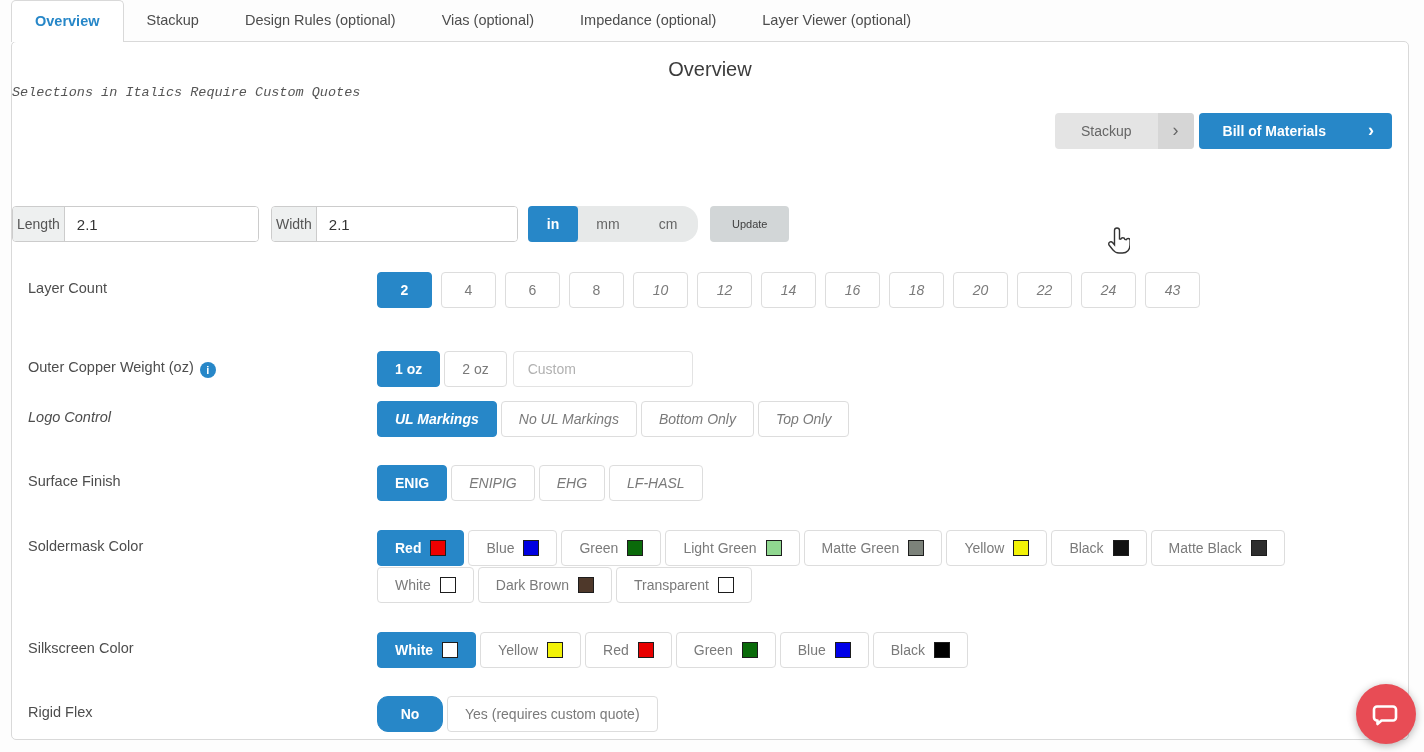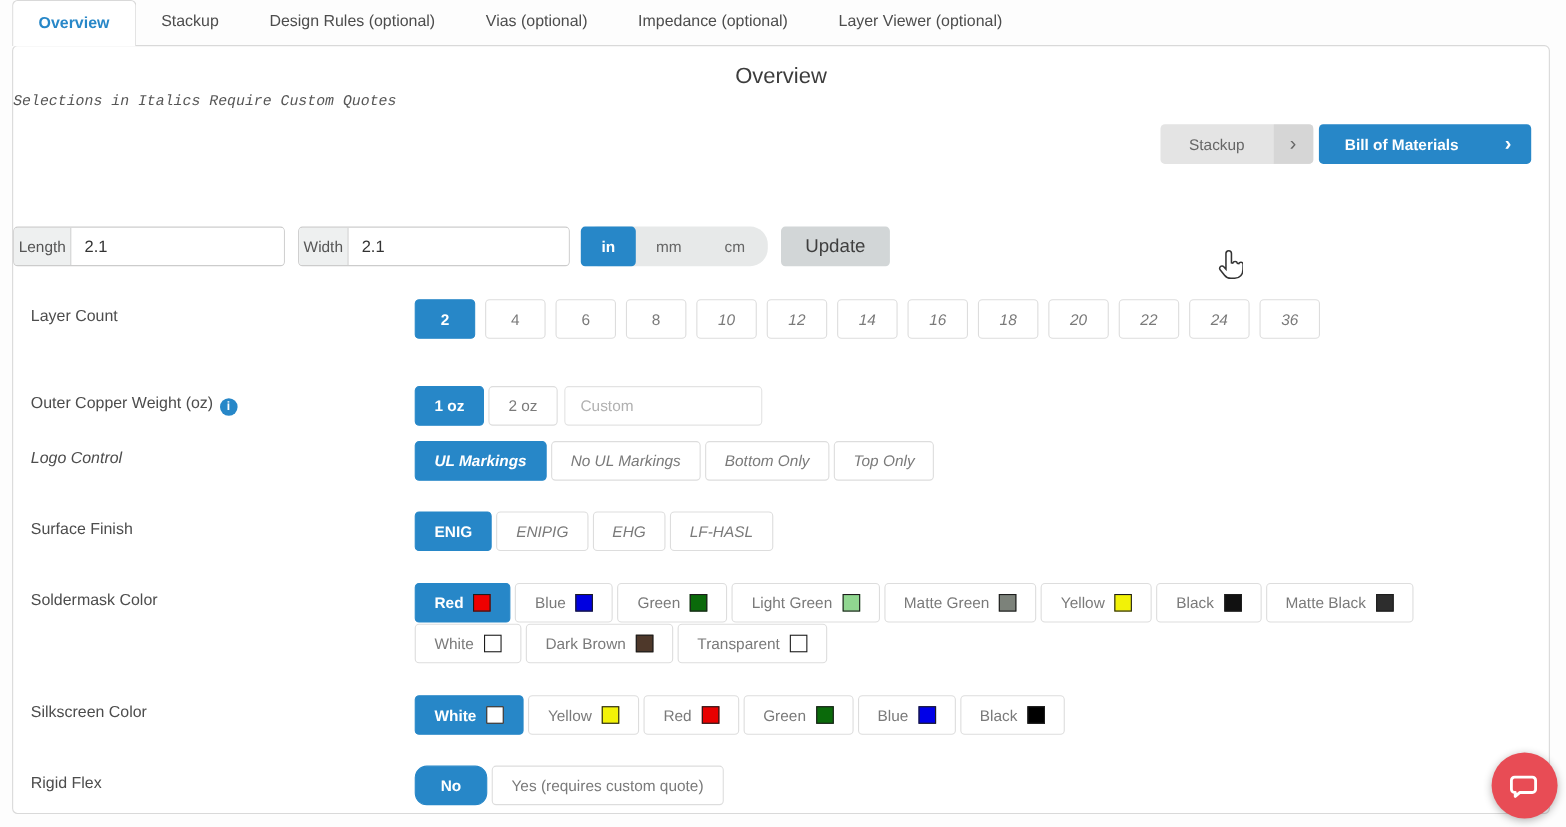--- a/index.html
+++ b/index.html
@@ -53,21 +53,21 @@
   .controls-layers { gap:9px; }
   .opt-num { min-width:55px; padding:0 10px; }
   
   .dim-group { display:flex; width:247px; height:36px; border:1px solid #ccc; border-radius:4px; overflow:hidden; background:#fff; }
   .dim-prefix { background:#eef0f0; color:#555; font-size:14px; padding:0 4px; display:flex; align-items:center; border-right:1px solid #ccc; }
   .dim-input { border:0; outline:0; flex:1; min-width:0; padding:0 12px; font-size:15px; color:#333; font-family:inherit; }
   .dim-gap { width:4px; }
   .units { display:flex; background:#e7e9e9; border-radius:16px; height:36px; margin-left:6px; }
   .unit { width:60px; line-height:36px; text-align:center; color:#666; font-size:14px; cursor:pointer; }
   .unit.sel { background:#2787c8; color:#fff; border-radius:4px; font-weight:bold; width:50px; }
-  .btn-update { margin-left:8px; height:36px; background:#d2d6d7; border-radius:4px; padding:0 22px; line-height:36px; color:#3f3f3f; font-size:17px; cursor:pointer; }
+  .btn-update { margin-left:8px; height:36px; background:#d2d6d7; border-radius:4px; padding:0 22px; line-height:36px; color:#3f3f3f; font-size:11px; cursor:pointer; }
   
   .custom-input { height:36px; border:1px solid #e3e3e3; border-radius:4px; width:180px; padding:0 14px; font-size:14px; color:#333; font-family:inherit; margin-left:2px; outline:0; }
   .custom-input::placeholder { color:#b1b1b1; }
   .info-icon {
     display:inline-flex; width:16px; height:16px; border-radius:50%; background:#2787c8; color:#fff;
     font-size:11px; font-weight:bold; align-items:center; justify-content:center; margin-left:6px;
     vertical-align:-2px; font-style:normal; cursor:pointer;
   }
   
   .sw { width:16px; height:16px; border:1px solid #1d1d1d; margin-left:9px; flex:0 0 16px; }
@@ -137,21 +137,21 @@
       <div class="opt opt-num">6</div>
       <div class="opt opt-num">8</div>
       <div class="opt opt-num it">10</div>
       <div class="opt opt-num it">12</div>
       <div class="opt opt-num it">14</div>
       <div class="opt opt-num it">16</div>
       <div class="opt opt-num it">18</div>
       <div class="opt opt-num it">20</div>
       <div class="opt opt-num it">22</div>
       <div class="opt opt-num it">24</div>
-      <div class="opt opt-num it">36</div>
+      <div class="opt opt-num it">43</div>
     </div>
   </div>
 
   <div class="row row-copper">
     <div class="row-label">
       <span>Outer Copper Weight (oz)</span><span class="info-icon">i</span>
     </div>
     <div class="controls">
       <div class="opt sel">1 oz</div>
       <div class="opt">2 oz</div>

